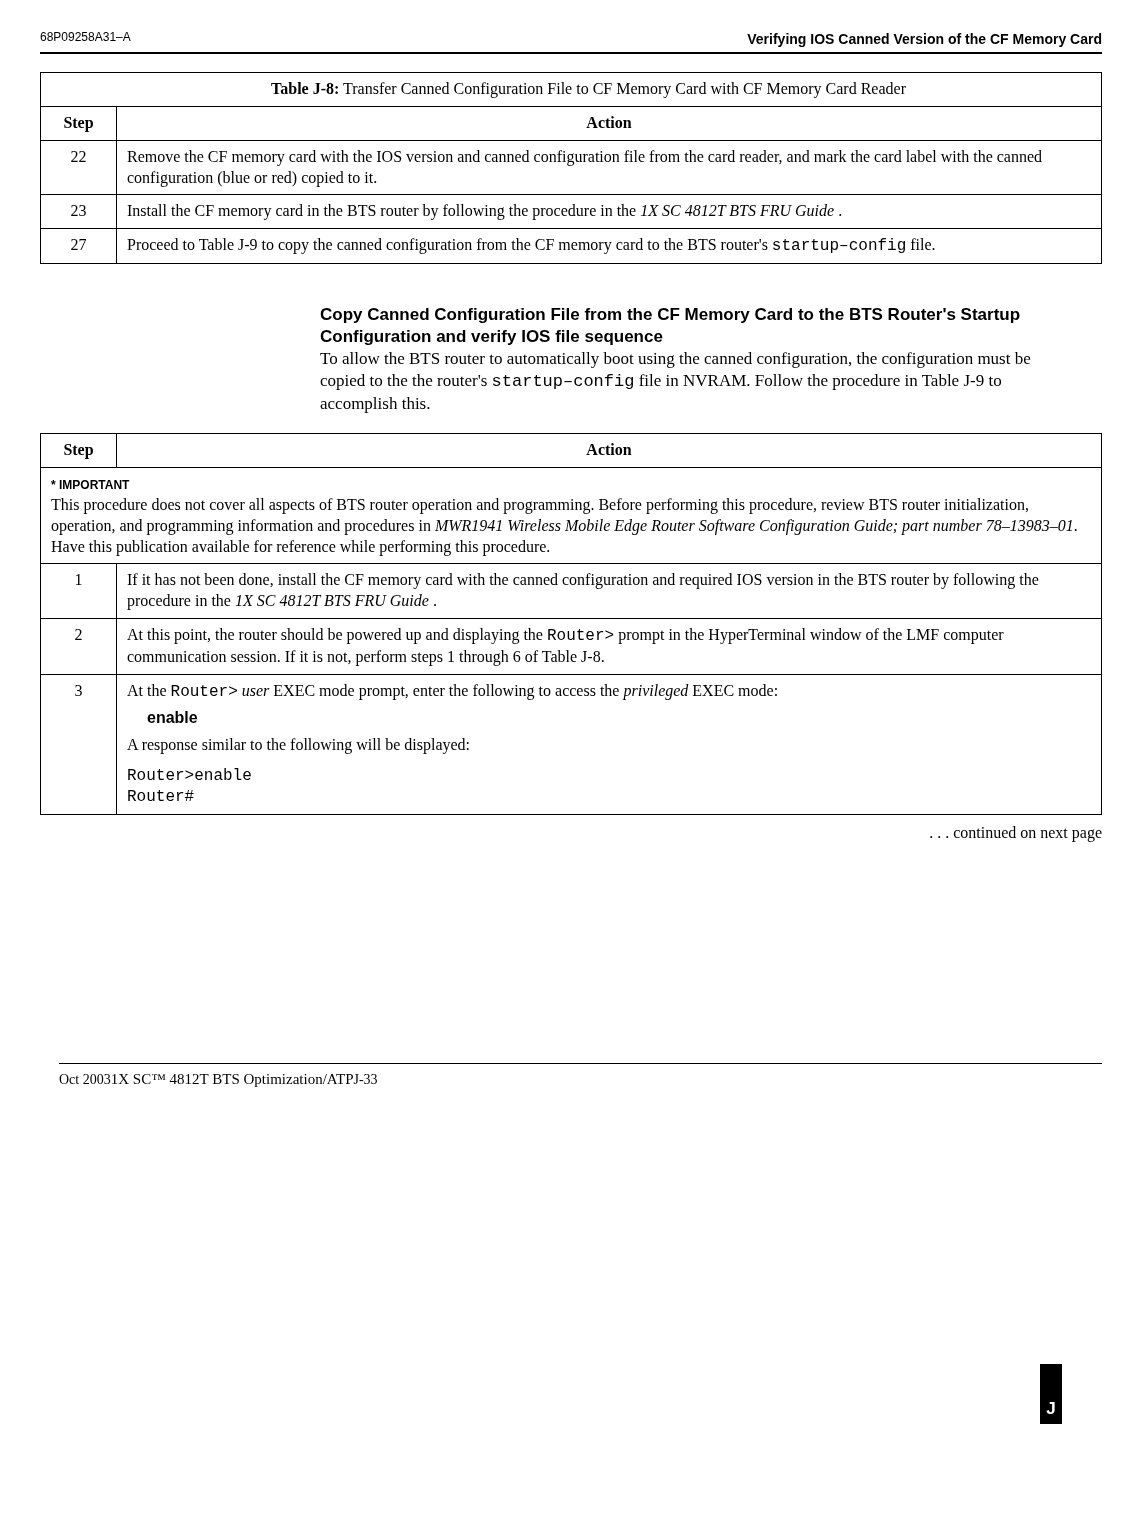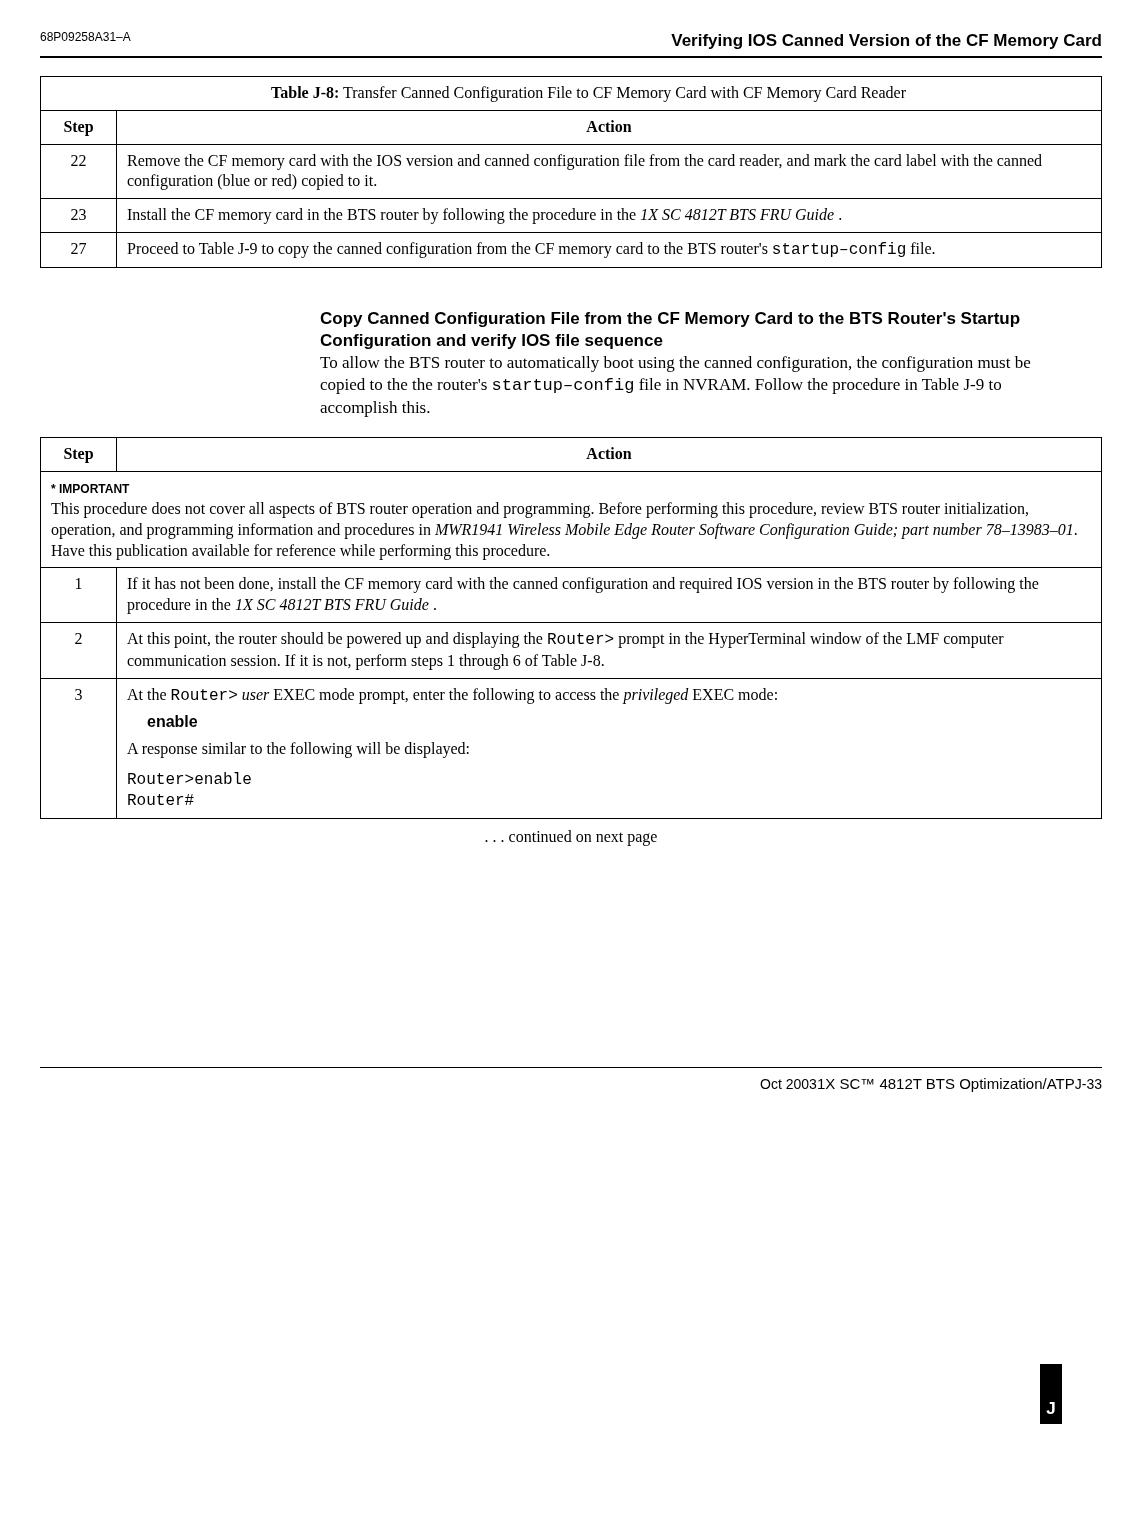--- a/index.html
+++ b/index.html
@@ -20,21 +20,21 @@
     padding-bottom: 4px;
     margin-bottom: 18px;
   }
   .doc-id {
     font-family: Arial, Helvetica, sans-serif;
     font-size: 12px;
   }
   .doc-title {
     font-family: Arial, Helvetica, sans-serif;
     font-weight: bold;
-    font-size: 17px;
+    font-size: 14px;
   }
   table {
     border-collapse: collapse;
     width: 100%;
     margin-bottom: 18px;
   }
   td, th {
     border: 1px solid #000;
     padding: 6px 10px;
     vertical-align: top;
@@ -77,34 +77,35 @@
     margin-bottom: 0;
   }
   .section-body {
     font-size: 17px;
   }
   .important-row strong {
     font-family: Arial, Helvetica, sans-serif;
     font-size: 12px;
   }
   .continued {
-    text-align: center;
+    text-align: right;
     font-size: 16px;
     margin-top: -10px;
     margin-bottom: 40px;
   }
   .footer-line {
     border-top: 1.5px solid #000;
     margin-top: 220px;
     padding-top: 6px;
     display: flex;
-    justify-content: flex-end;
-    font-family: Liberation Sans, sans-serif;
+    justify-content: flex-start;
+    font-family: Liberation Serif, serif;
     font-size: 14px;
     align-items: center;
+    margin-left: 19px;
   }
   .footer-center {
     font-size: 15px;
   }
   .appendix-box {
     position: absolute;
     right: 40px;
     bottom: 66px;
     width: 22px;
     height: 60px;

